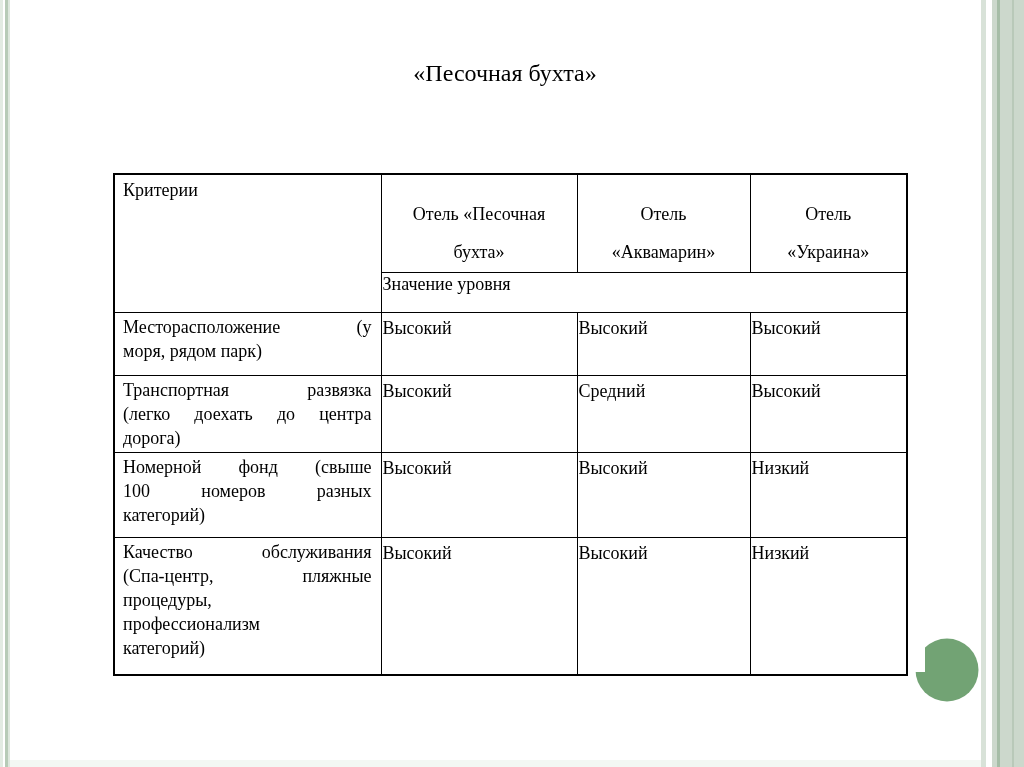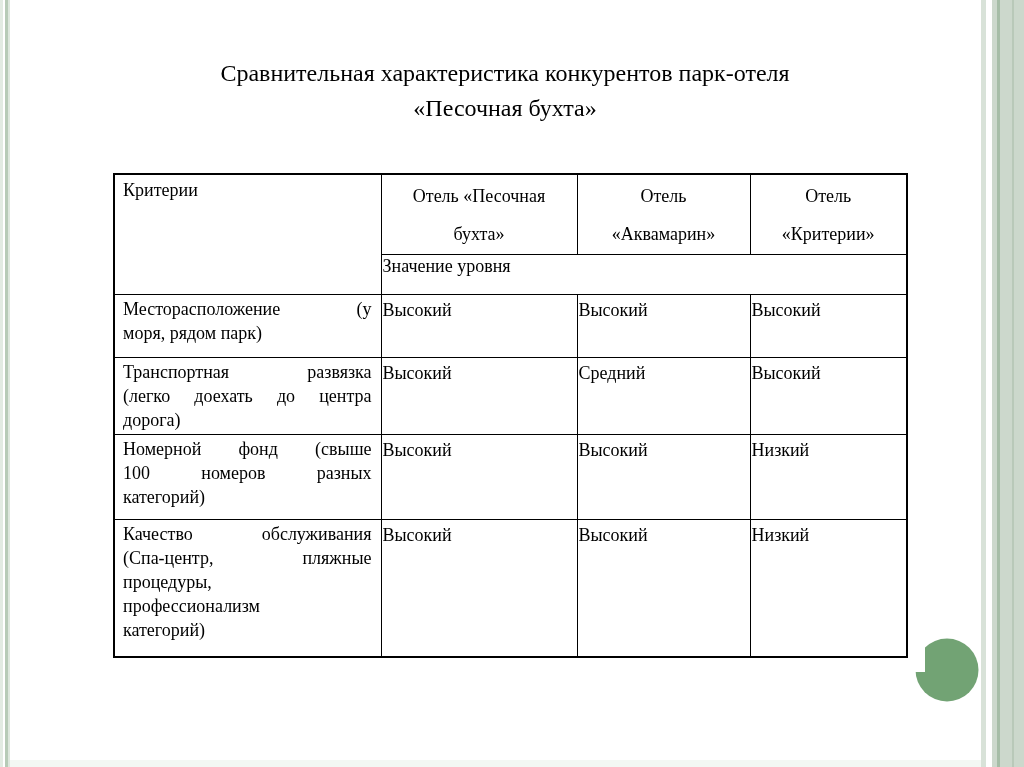--- a/index.html
+++ b/index.html
@@ -61,21 +61,21 @@
   .cmp-table td { border: 1px solid #000000; vertical-align: top; overflow: hidden; }
 
   .hr1 { height: 80px; }
   .hr2 { height: 40px; }
   .r1  { height: 63px; }
   .r2  { height: 74px; font-family: Liberation Serif, serif; }
   .r3  { height: 85px; padding-left: 12px; }
   .r4  { height: 137px; }
 
   .crit-head { padding: 5px 8px 2px 8px; }
-  .hotel-cell { padding-top: 2px; text-align: center; }
+  .hotel-cell { padding-top: 20px; text-align: center; }
   .hline { line-height: 38px; }
   .sub-cell { text-align: left; vertical-align: middle; }
   .crit { padding: 2px 9px 2px 8px; line-height: 24px; }
   .cl { text-align: justify; }
   .cl.j { text-align-last: justify; }
   .val { text-align: left; padding-top: 3px; line-height: 24px; }
 </style>
 </head>
 <body>
 
@@ -85,21 +85,20 @@
   <div class="right-thin-stripe"></div>
   <div class="right-band"></div>
   <div class="bottom-strip"></div>
 
   <svg class="circle-decor" width="70" height="70" viewBox="0 0 70 70">
     <circle cx="35" cy="35" r="31.5" fill="#72a374"></circle>
     <rect x="0" y="0" width="13" height="37" fill="#ffffff"></rect>
   </svg>
 
   <h1 class="title">
-    <span class="title-line">Сравнительная характеристика конкурентов парк-отеля</span>
     <span class="title-line">«Песочная бухта»</span>
   </h1>
 
   <table class="cmp-table">
     <colgroup>
       <col style="width:267px">
       <col style="width:196px">
       <col style="width:173px">
       <col style="width:157px">
     </colgroup>
@@ -109,21 +108,21 @@
         <td class="hotel-cell">
           <div class="hline">Отель «Песочная</div>
           <div class="hline">бухта»</div>
         </td>
         <td class="hotel-cell">
           <div class="hline">Отель</div>
           <div class="hline">«Аквамарин»</div>
         </td>
         <td class="hotel-cell">
           <div class="hline">Отель</div>
-          <div class="hline">«Критерии»</div>
+          <div class="hline">«Украина»</div>
         </td>
       </tr>
       <tr class="hr2">
         <td class="sub-cell" colspan="3">Значение уровня</td>
       </tr>
 
       <tr class="r1">
         <td class="crit">
           <div class="cl j">Месторасположение (у</div>
           <div class="cl">моря, рядом парк)</div>

